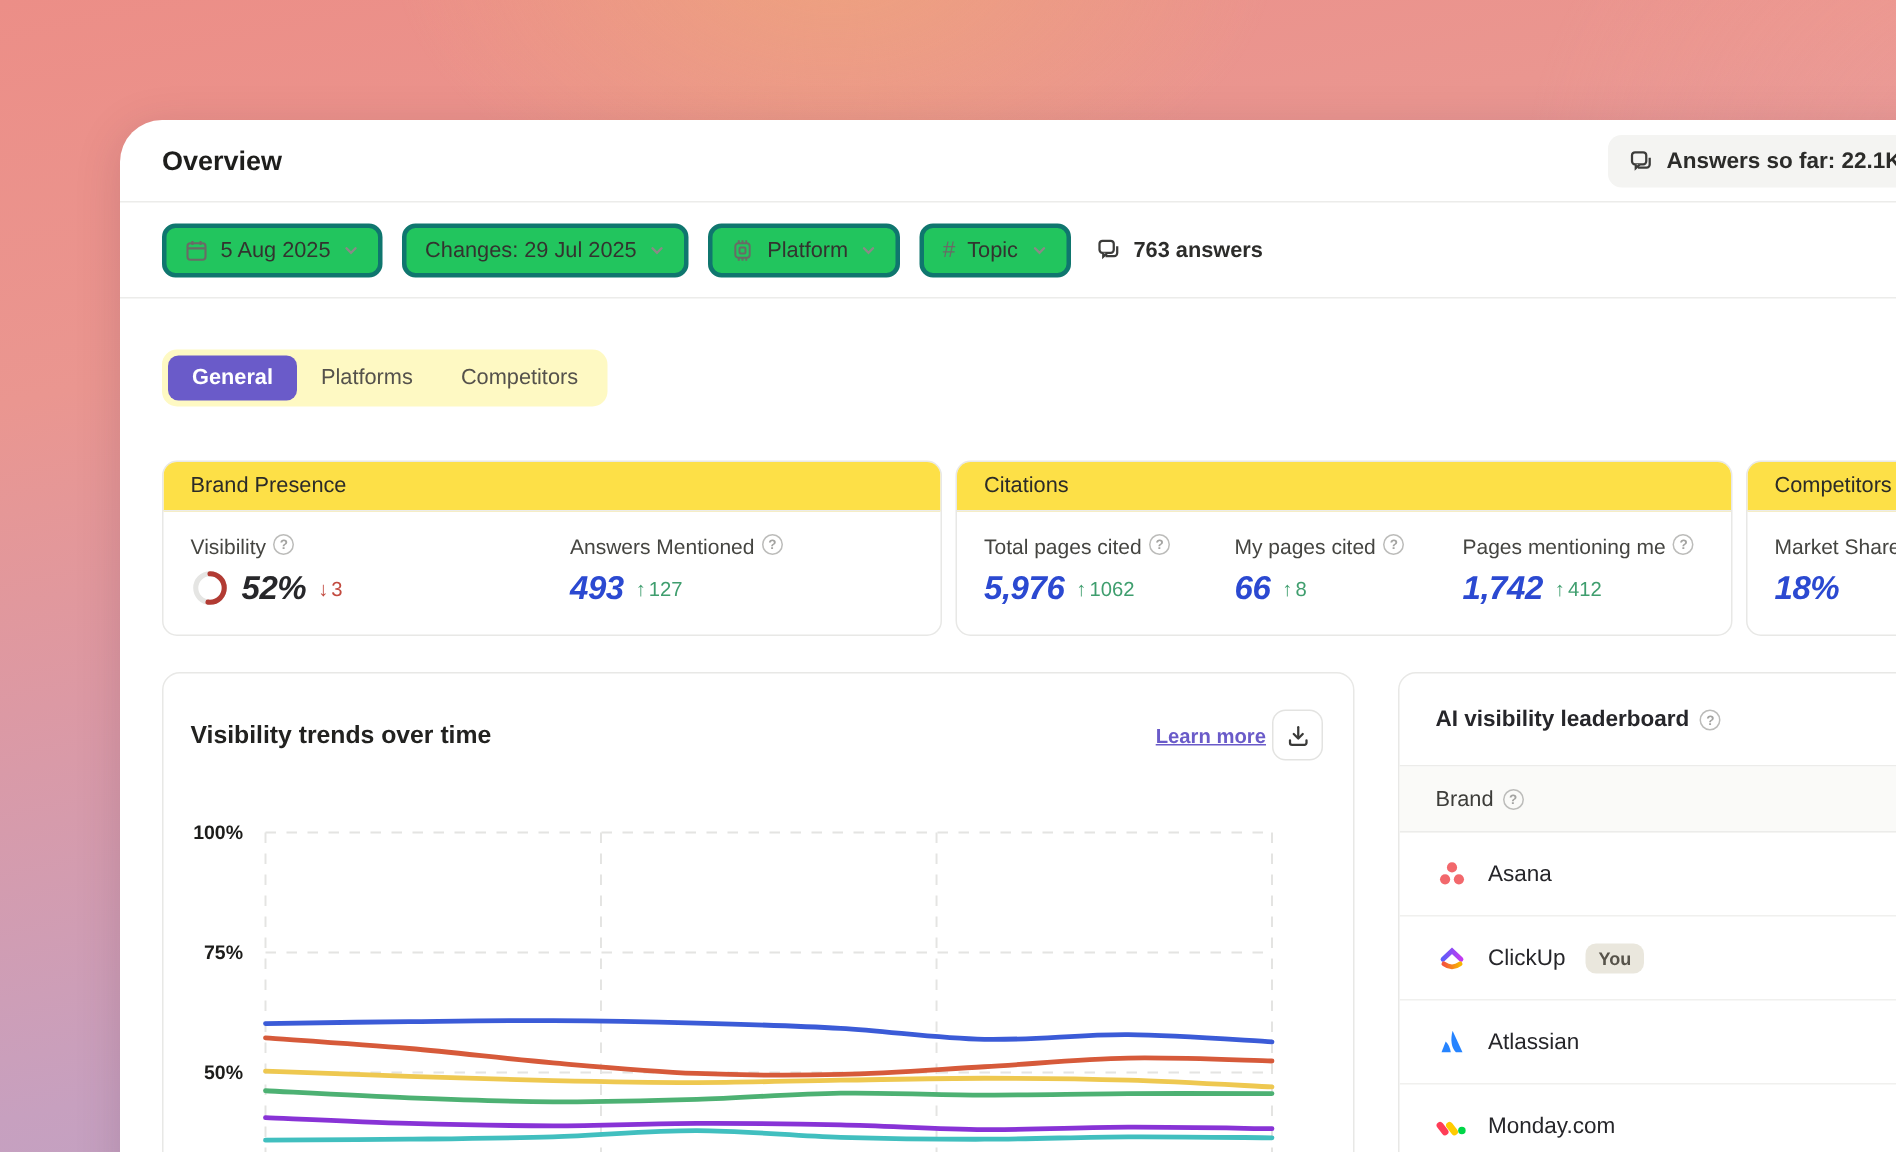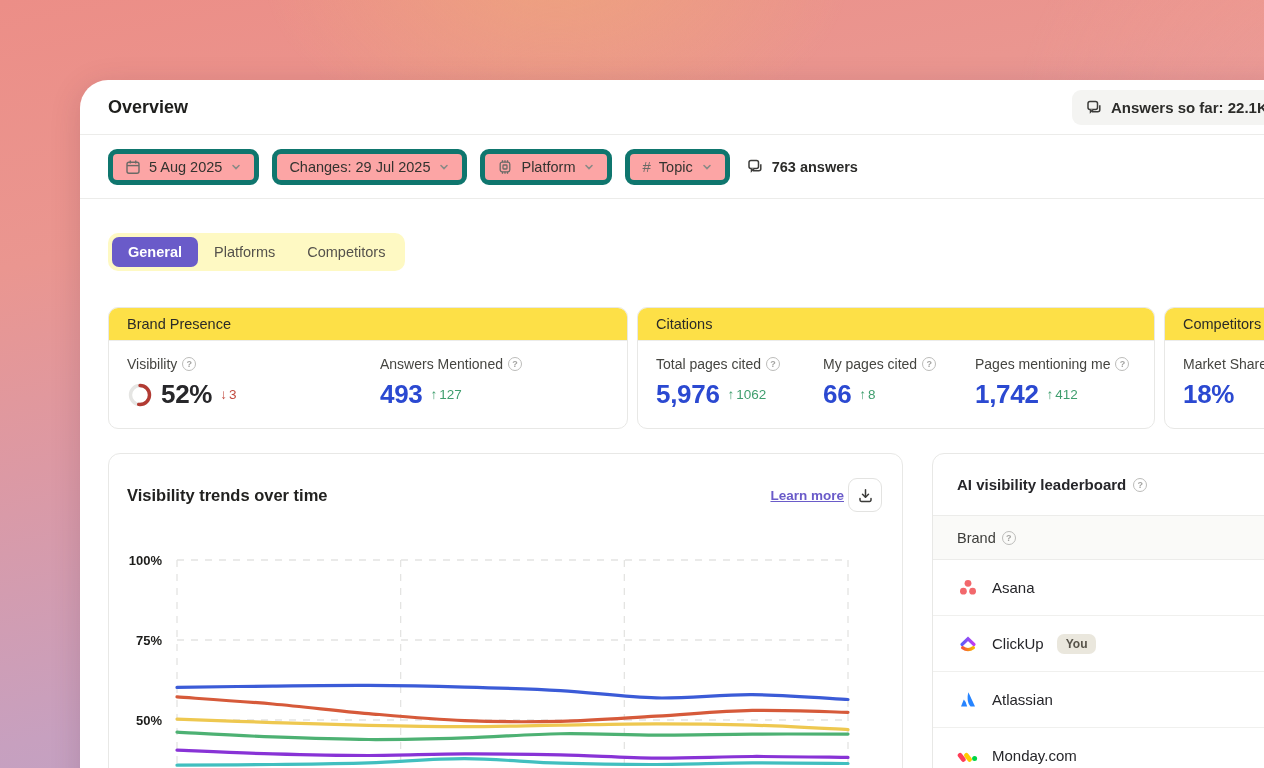--- a/index.html
+++ b/index.html
@@ -22,39 +22,39 @@
   .answers-pill {
     position:absolute; left:992px; top:10px; height:35px;
     background:#f4f4f2; border-radius:9px; display:flex; align-items:center; gap:8px;
     padding:0 14px; white-space:nowrap;
   }
   .answers-pill span.txt { font-size:15px; font-weight:600; color:#2c2c2a; }
   
   .filterbar { height:64px; display:flex; align-items:center; gap:13px; padding-left:28px; border-bottom:1px solid #ececea; }
   .fbtn {
     height:36px; display:flex; align-items:center; gap:8px; padding:0 12px;
-    background:#fca5a5; border:5px solid #0f766e; border-radius:9px; cursor:pointer;
+    background:#22c55e; border:3px solid #0f766e; border-radius:9px; cursor:pointer;
     font-size:14.5px; color:#33332f; font-weight:500; white-space:nowrap;
   }
   .hash-icon::before { content:"#"; font-size:15px; color:#6a6a66; font-weight:500; }
   .answers-inline { display:flex; align-items:center; gap:8px; margin-left:4px; }
   .answers-inline .txt { font-size:14.5px; font-weight:700; color:#2c2c2a; }
   
   .tabs { display:inline-flex; margin:34px 0 0 28px; background:#fef9c3; border-radius:10px; padding:4px; }
   .tab { padding:7px 16px; font-size:14.5px; font-weight:500; color:#55524c; border-radius:7px; cursor:pointer; white-space:nowrap; }
   .tab.active { background:#6a5bc9; color:#fff; font-weight:600; }
   
   .cards-row { display:flex; gap:9px; margin:36px 0 0 28px; }
   .mcard { border:1px solid #e8e8e6; border-radius:10px; background:#fff; overflow:hidden; flex:none; }
   .mcard-head { background:#fde047; border-bottom:1px solid #ececea; padding:8px 18px; font-size:14.5px; font-weight:500; color:#2b2b28; white-space:nowrap; }
   .mcard-body { display:flex; padding:15px 18px 18px; }
   .metric { display:flex; flex-direction:column; gap:7px; }
-  .metric-label { display:flex; align-items:center; gap:5px; font-size:14px; color:#454541; white-space:nowrap; }
+  .metric-label { display:flex; align-items:flex-start; gap:5px; font-size:14px; color:#454541; white-space:nowrap; }
   .metric-valrow { display:flex; align-items:center; gap:8px; }
-  .metric-value { font-size:26px; font-weight:700; letter-spacing:-.3px; color:#2b49d1; }
+  .metric-value { font-size:22px; font-weight:700; letter-spacing:-.3px; color:#2b49d1;font-style:italic; }
   .metric-value.dark { color:#27272a; }
   .delta { font-size:13.5px; font-weight:500; display:flex; align-items:center; gap:2px; }
   .delta.up { color:#3f9e6e; }
   .delta.down { color:#c24a3f; }
   .help {
     width:14px; height:14px; border:1.2px solid #bcbcba; border-radius:50%;
     display:inline-flex; align-items:center; justify-content:center; flex:none; cursor:pointer;
   }
   .help::before { content:"?"; font-size:9px; font-weight:700; color:#a3a3a1; }
   

